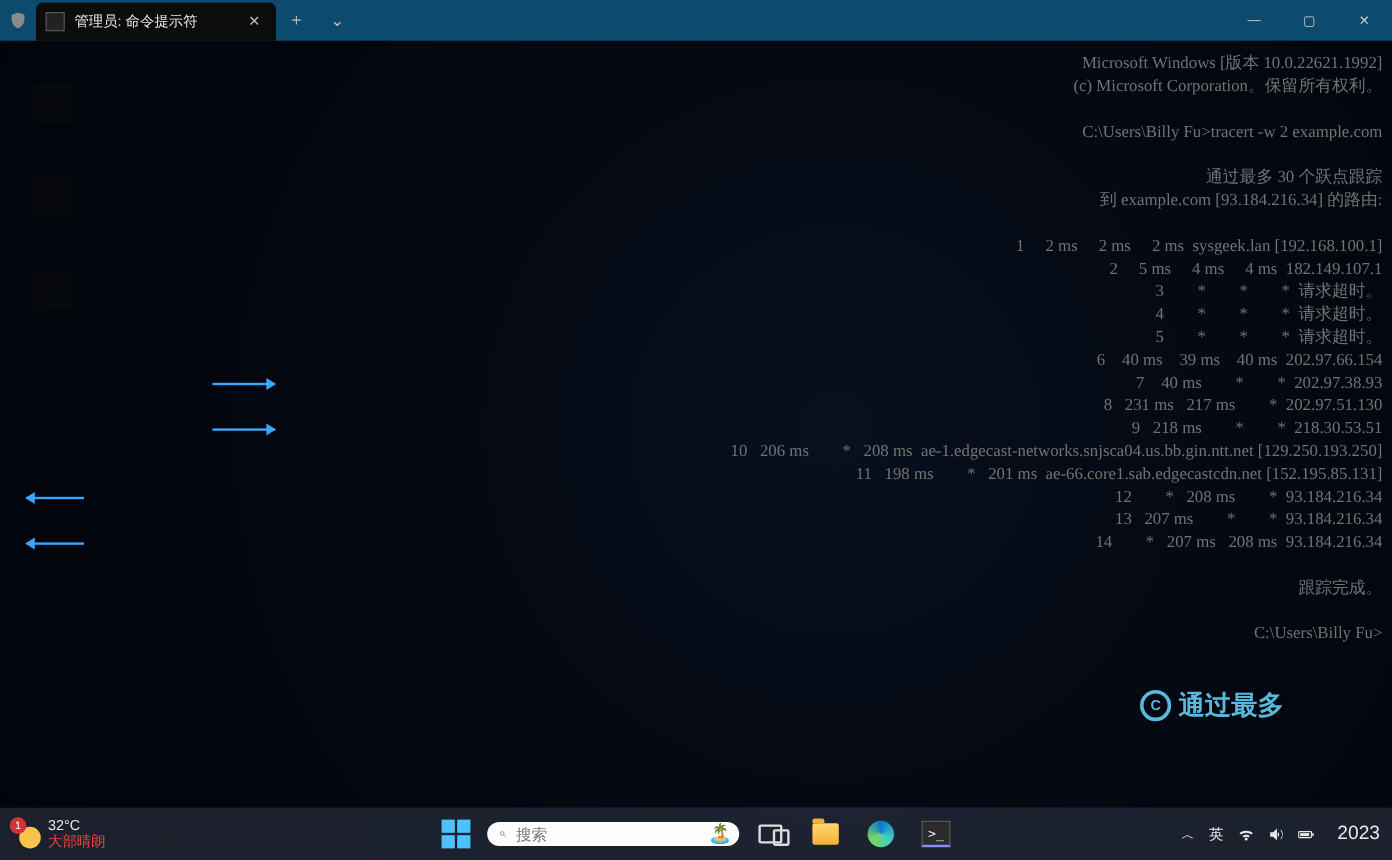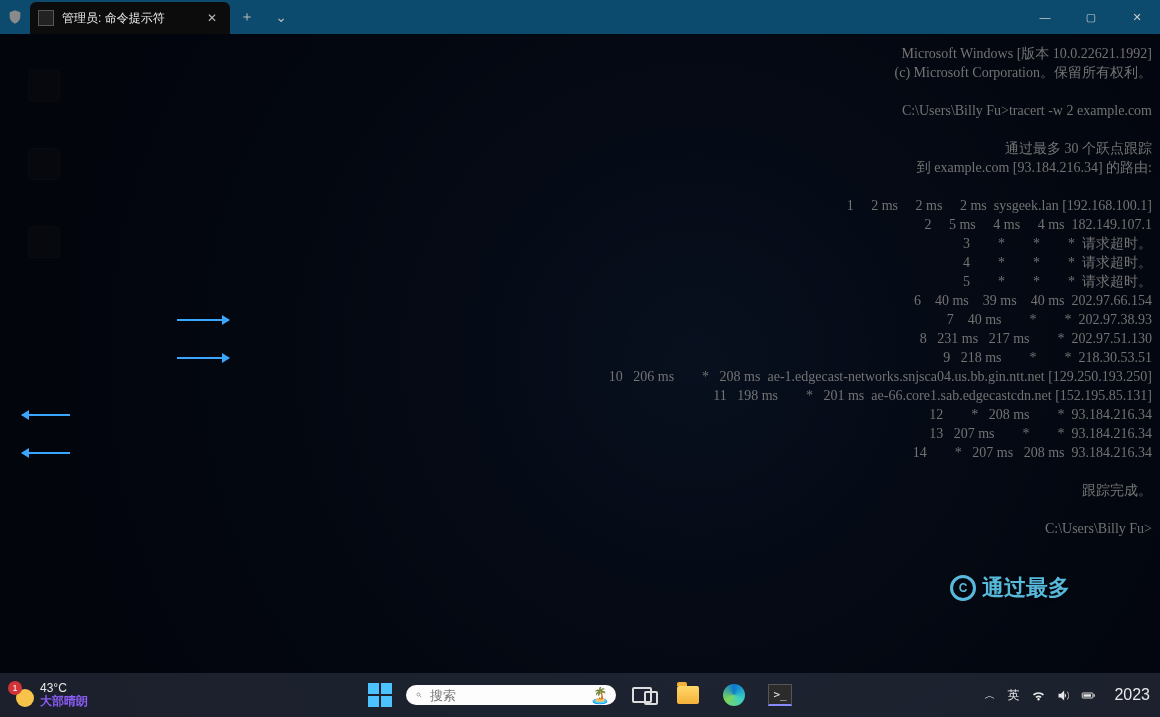--- a/index.html
+++ b/index.html
@@ -174,22 +174,22 @@
   </div>
 </div>
 
 <div class="taskbar">
   <div class="weather">
     <div class="weather-icon">
       <div class="sun"></div>
       <div class="badge">1</div>
     </div>
     <div class="weather-text">
-      <span>43°C</span>
-      <span style="color:#8b5cf6;font-weight:bold;">大部晴朗</span>
+      <span>32°C</span>
+      <span style="color:#ef4444;">大部晴朗</span>
     </div>
   </div>
 
   <div class="center-icons">
     <div class="tb-icon">
       <div class="start-logo">
           <span></span>
           <span></span>
           <span></span>
           <span></span>

